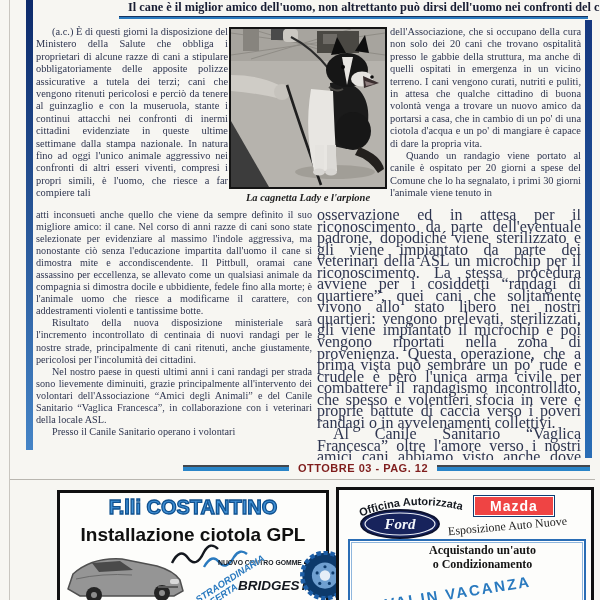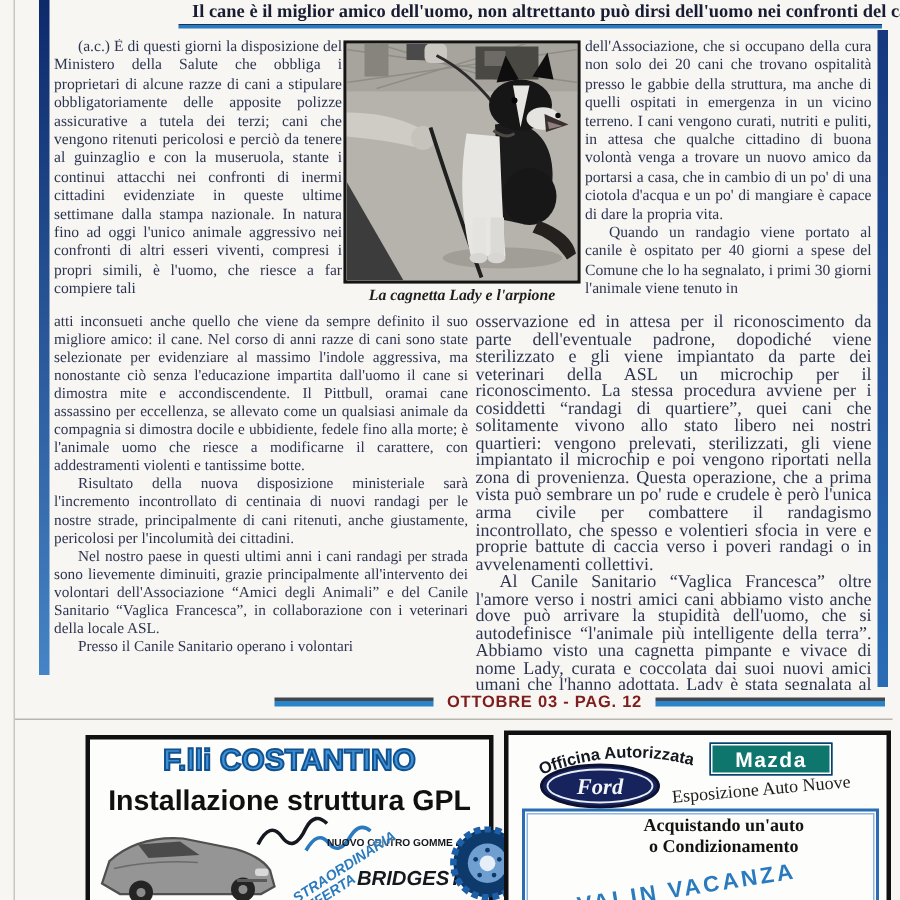--- a/index.html
+++ b/index.html
@@ -22,21 +22,21 @@
               background:linear-gradient(to bottom,#16377e,#2a6db5);}
 
   
   .col{color:#2e3550;text-align:justify;overflow:hidden;}
   .col p{margin:0;}
   .col .indent{text-indent:16px;}
   .col-top{font-size:10.4px;line-height:12.4px;}
   .col-top-left{left:36px;top:26px;width:192px;height:177px;}
   .col-top-right{left:390px;top:26px;width:191px;height:177px;}
   .col-mid-left{left:36px;top:209px;width:276px;height:248px;font-size:10.2px;line-height:12.05px;}
-  .col-mid-right{left:317px;top:209px;width:264px;height:251px;font-size:12px;line-height:11.55px;}
+  .col-mid-right{left:317px;top:209px;width:264px;height:251px;font-size:16px;line-height:11.55px;}
 
   
   .photo-frame{left:229px;top:27px;width:158px;height:162px;border:2px solid #141414;
                background:#b3b0aa;box-sizing:border-box;overflow:hidden;}
   .photo-caption{left:220px;top:192px;width:176px;text-align:center;
                  font-family:Liberation Serif, serif;font-weight:bold;font-style:italic;
                  font-size:10.5px;color:#1e1e1e;white-space:nowrap;}
 
   
   .footer{left:183px;top:461px;width:407px;height:14px;display:flex;align-items:center;}
@@ -61,21 +61,21 @@
   .diag{font-family:"Liberation Sans",sans-serif;font-weight:900;font-style:italic;
         color:#2a7abf;text-shadow:0 0 2px #ffffff;white-space:nowrap;}
   .diag1{left:130px;top:80px;font-size:9.5px;transform:rotate(-33deg);}
   .diag2{left:136px;top:99px;font-size:9.5px;transform:rotate(-33deg);}
   .bridgestone{left:178px;top:85px;font-family:"Liberation Sans",sans-serif;font-weight:900;
                font-style:italic;font-size:13.5px;color:#14181f;white-space:nowrap;}
 
   
   .ad-right{left:336px;top:487px;width:258px;height:121px;border:3px solid #101010;
             background:#fdfdfb;box-sizing:border-box;}
-  .mazda-box{left:134px;top:5px;width:80px;height:20px;background:#0f766e;border:1px solid #0d3d73;
+  .mazda-box{left:134px;top:5px;width:80px;height:20px;background:#ef4444;border:1px solid #0d3d73;
              box-shadow:inset 0 0 0 1px #ffffff;display:flex;align-items:center;justify-content:center;}
   .mazda-text{font-family:"Liberation Sans",sans-serif;font-weight:900;font-size:14px;
               color:#ffffff;letter-spacing:1px;}
   .expo{left:86px;top:29px;width:165px;text-align:center;transform:rotate(-5deg);
         font-family:"Liberation Serif",serif;font-size:12px;color:#1c1c1c;white-space:nowrap;}
   .promo-box{left:9px;top:49px;width:234px;height:62px;border:2px solid #2a6db5;
              box-shadow:inset 0 0 0 1px #ffffff,inset 0 0 0 2px #8fb6dd;text-align:center;}
   .promo-line{font-family:"Liberation Serif",serif;font-weight:bold;color:#141414;
               font-size:12px;line-height:13.5px;margin:0;white-space:nowrap;padding-left:31px;}
   .promo-line.first{margin-top:3px;}
@@ -142,21 +142,21 @@
       <path d="M134,52 L144,55 L135,57 Z" fill="#8f7f7f"></path>
       <circle cx="141" cy="48" r="1.8" fill="#0c0c0c"></circle>
       <circle cx="112" cy="38" r="2" fill="#060606"></circle>
       <path d="M98,58 Q106,64 112,60" stroke="#4c4a46" stroke-width="2" fill="none"></path>
     </svg>
   </div>
   <div class="abs photo-caption">La cagnetta Lady e l'arpione</div>
 
   <div class="abs col col-top col-top-right">
     <p>dell'Associazione, che si occupano della cura non solo dei 20 cani che trovano ospitalità presso le gabbie della struttura, ma anche di quelli ospitati in emergenza in un vicino terreno. I cani vengono curati, nutriti e puliti, in attesa che qualche cittadino di buona volontà venga a trovare un nuovo amico da portarsi a casa, che in cambio di un po' di una ciotola d'acqua e un po' di mangiare è capace di dare la propria vita.</p>
-    <p class="indent">Quando un randagio viene portato al canile è ospitato per 40 giorni a spese del Comune che lo ha segnalato, i primi 30 giorni l'animale viene tenuto in</p>
+    <p class="indent">Quando un randagio viene portato al canile è ospitato per 20 giorni a spese del Comune che lo ha segnalato, i primi 30 giorni l'animale viene tenuto in</p>
   </div>
 
   <div class="abs col col-mid-left">
     <p>atti inconsueti anche quello che viene da sempre definito il suo migliore amico: il cane. Nel corso di anni razze di cani sono state selezionate per evidenziare al massimo l'indole aggressiva, ma nonostante ciò senza l'educazione impartita dall'uomo il cane si dimostra mite e accondiscendente. Il Pittbull, oramai cane assassino per eccellenza, se allevato come un qualsiasi animale da compagnia si dimostra docile e ubbidiente, fedele fino alla morte; è l'animale uomo che riesce a modificarne il carattere, con addestramenti violenti e tantissime botte.</p>
     <p class="indent">Risultato della nuova disposizione ministeriale sarà l'incremento incontrollato di centinaia di nuovi randagi per le nostre strade, principalmente di cani ritenuti, anche giustamente, pericolosi per l'incolumità dei cittadini.</p>
     <p class="indent">Nel nostro paese in questi ultimi anni i cani randagi per strada sono lievemente diminuiti, grazie principalmente all'intervento dei volontari dell'Associazione “Amici degli Animali” e del Canile Sanitario “Vaglica Francesca”, in collaborazione con i veterinari della locale ASL.</p>
     <p class="indent">Presso il Canile Sanitario operano i volontari</p>
   </div>
 
   <div class="abs col col-mid-right">
@@ -167,21 +167,21 @@
   <div class="abs footer">
     <div class="footer-bar l"></div>
     <div class="footer-text">OTTOBRE 03 - PAG. 12</div>
     <div class="footer-bar r"></div>
   </div>
 
   <div class="abs ads-divider"></div>
 
   <div class="abs ad-left">
     <div class="abs ad-left-title">F.lli COSTANTINO</div>
-    <div class="abs ad-left-sub">Installazione struttura GPL</div>
+    <div class="abs ad-left-sub">Installazione ciotola GPL</div>
 
     <svg class="abs" style="left:2px;top:56px;" width="130" height="56" viewBox="0 0 130 56">
       <path d="M6,40 L11,25 Q30,8 60,10 L95,17 Q112,22 118,31 L121,42 L112,47 L18,47 Z" fill="#959595" stroke="#4f4f4f" stroke-width="1.5"></path>
       <path d="M30,14 L58,12 L71,21 L37,23 Z" fill="#4a4a4a"></path>
       <path d="M14,30 Q40,24 70,26" stroke="#6b6b6b" stroke-width="1" fill="none"></path>
       <circle cx="32" cy="46" r="8" fill="#242424"></circle>
         <circle cx="32" cy="46" r="3" fill="#8c8c8c"></circle>
       <circle cx="100" cy="44" r="8" fill="#242424"></circle>
         <circle cx="100" cy="44" r="3" fill="#8c8c8c"></circle>
       <rect x="108" y="30" width="9" height="5" rx="2" fill="#d9d9d9"></rect>

